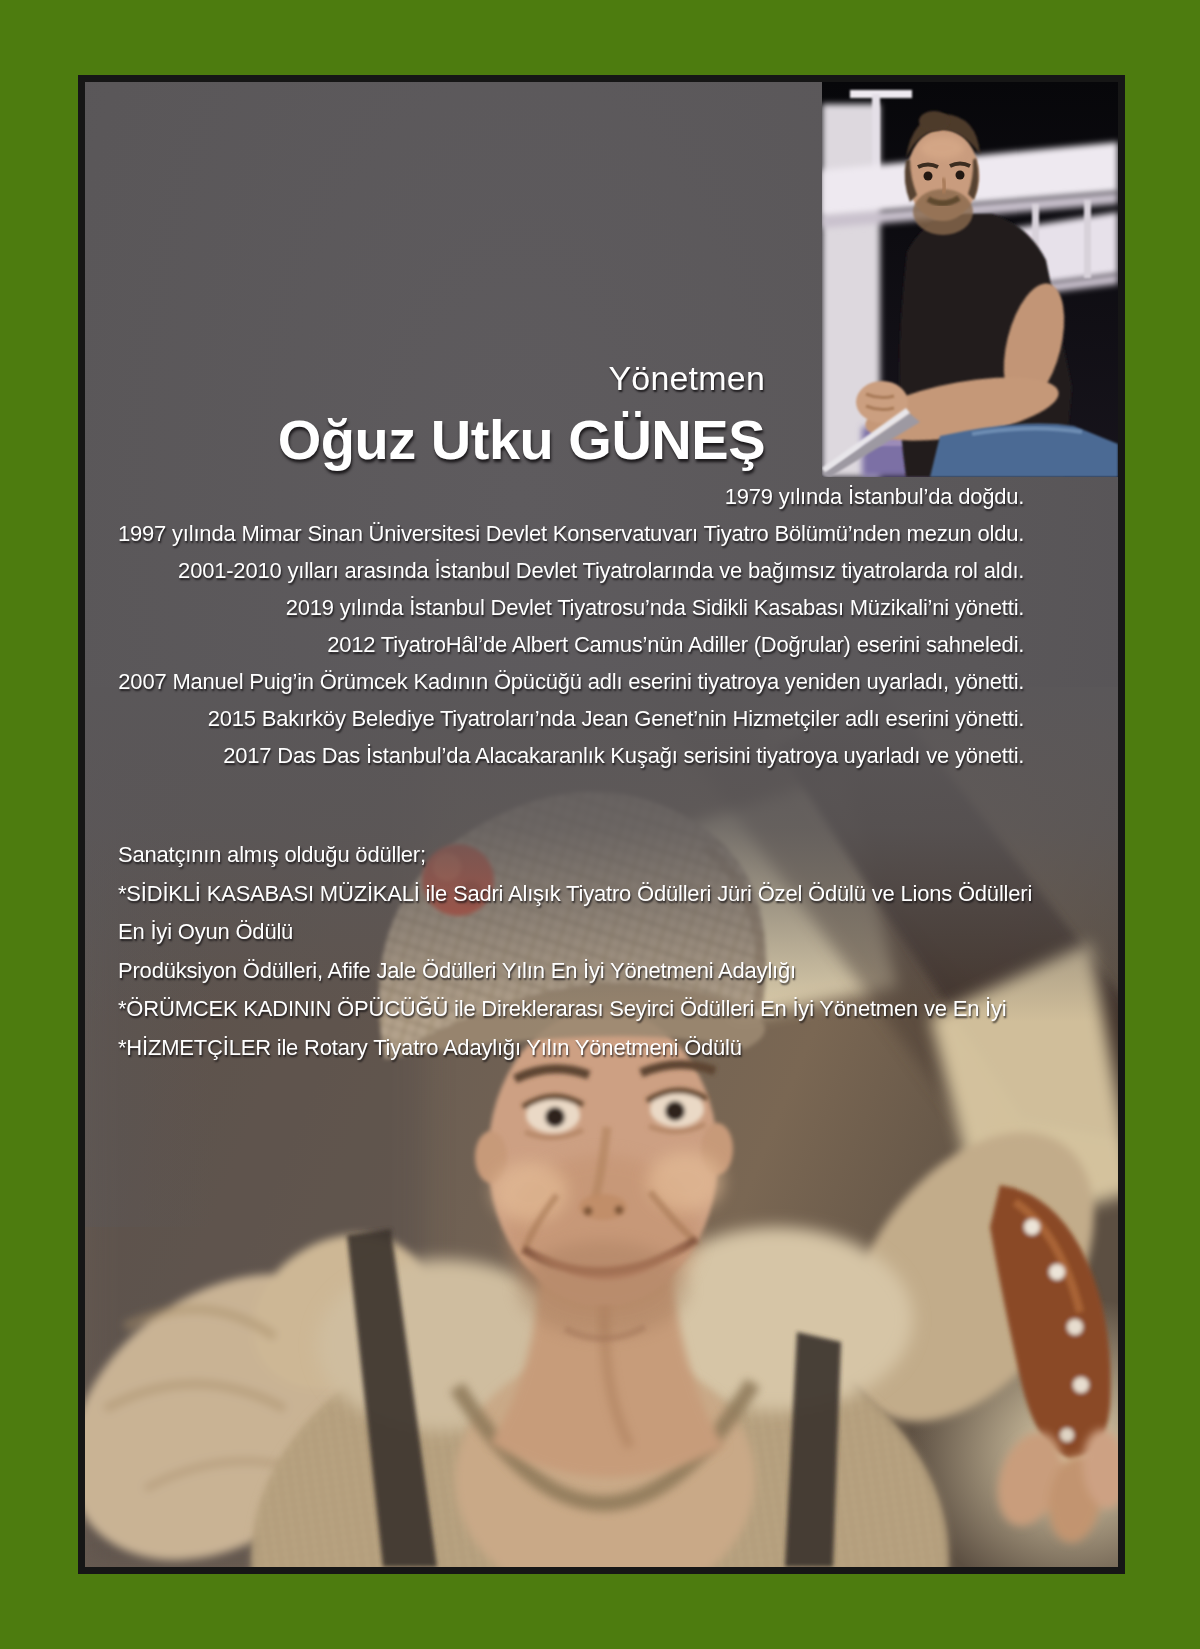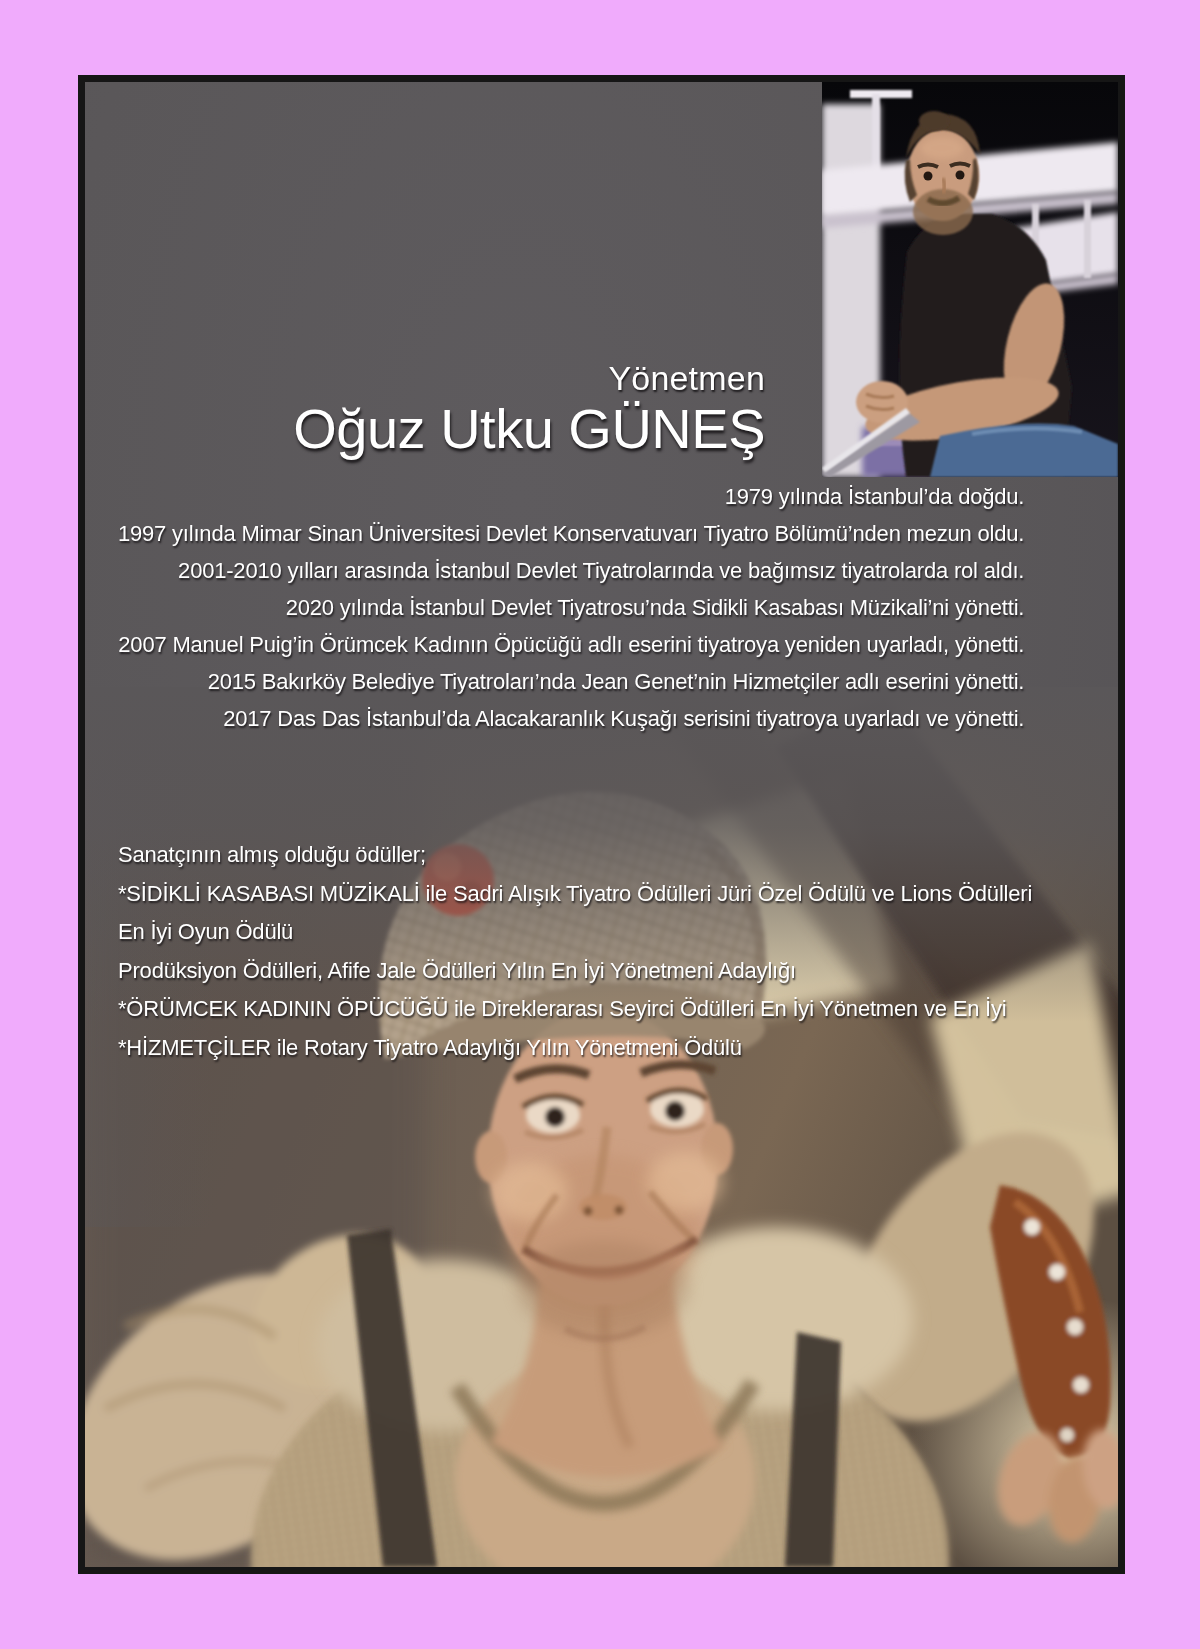--- a/index.html
+++ b/index.html
@@ -1,17 +1,17 @@
 <!DOCTYPE html>
 <html><head>
 <meta charset="utf-8">
 <style>
   html,body{margin:0;padding:0;background:#ffffff;}
   .page{
-    position:relative;width:1200px;height:1649px;background:#f0abfc;overflow:hidden;
+    position:relative;width:1200px;height:1649px;background:#4d7c0f;overflow:hidden;
     font-family:"Liberation Sans","DejaVu Sans",sans-serif;
   }
   .frame{
     position:absolute;left:78px;top:75px;width:1033px;height:1485px;
     border:7px solid #161616;
     background:radial-gradient(ellipse at 42% 28%, #5e5b5e 0%, #5a5759 55%, #555256 100%);
     overflow:hidden;
   }
   
   .portrait{position:absolute;top:0;right:0;width:296px;height:395px;z-index:1;}
@@ -20,21 +20,21 @@
   .stage-photo svg{display:block;width:100%;height:100%;}
   
   .title-block{
     position:absolute;top:276px;right:353px;z-index:2;text-align:right;color:#ffffff;white-space:nowrap;
   }
   .role{
     font-size:34px;line-height:40px;font-weight:normal;letter-spacing:0.2px;
     text-shadow:1px 2px 2px rgba(15,13,15,0.85);
   }
   .name{
-    font-size:56px;line-height:58px;font-weight:normal;letter-spacing:-0.5px;margin-top:2px;
+    font-size:56px;line-height:58px;font-weight:bold;letter-spacing:-0.5px;margin-top:13px;
     text-shadow:1px 3px 3px rgba(15,13,15,0.85);
   }
   .bio{
     position:absolute;left:33px;top:396px;z-index:2;color:#ffffff;
     font-size:22px;line-height:37px;letter-spacing:-0.2px;white-space:nowrap;
     text-shadow:1px 2px 2px rgba(15,13,15,0.8);
     text-align:right;
   }
   .awards{
     position:absolute;left:33px;top:754px;z-index:2;color:#ffffff;
@@ -261,21 +261,22 @@
 
     <div class="title-block">
       <div class="role">Yönetmen</div>
       <div class="name">Oğuz Utku GÜNEŞ</div>
     </div>
 
     <div class="bio">
       <div>1979 yılında İstanbul’da doğdu.</div>
       <div>1997 yılında Mimar Sinan Üniversitesi Devlet Konservatuvarı Tiyatro Bölümü’nden mezun oldu.</div>
       <div>2001-2010 yılları arasında İstanbul Devlet Tiyatrolarında ve bağımsız tiyatrolarda rol aldı.</div>
-      <div>2020 yılında İstanbul Devlet Tiyatrosu’nda Sidikli Kasabası Müzikali’ni yönetti.</div>
+      <div>2019 yılında İstanbul Devlet Tiyatrosu’nda Sidikli Kasabası Müzikali’ni yönetti.</div>
+      <div>2012 TiyatroHâl’de Albert Camus’nün Adiller (Doğrular) eserini sahneledi.</div>
       <div>2007 Manuel Puig’in Örümcek Kadının Öpücüğü adlı eserini tiyatroya yeniden uyarladı, yönetti.</div>
       <div>2015 Bakırköy Belediye Tiyatroları’nda Jean Genet’nin Hizmetçiler adlı eserini yönetti.</div>
       <div>2017 Das Das İstanbul’da Alacakaranlık Kuşağı serisini tiyatroya uyarladı ve yönetti.</div>
     </div>
 
     <div class="awards">
       <div>Sanatçının almış olduğu ödüller;</div>
       <div>*SİDİKLİ KASABASI MÜZİKALİ ile Sadri Alışık Tiyatro Ödülleri Jüri Özel Ödülü ve Lions Ödülleri</div>
       <div>En İyi Oyun Ödülü</div>
       <div>Prodüksiyon Ödülleri, Afife Jale Ödülleri Yılın En İyi Yönetmeni Adaylığı</div>

